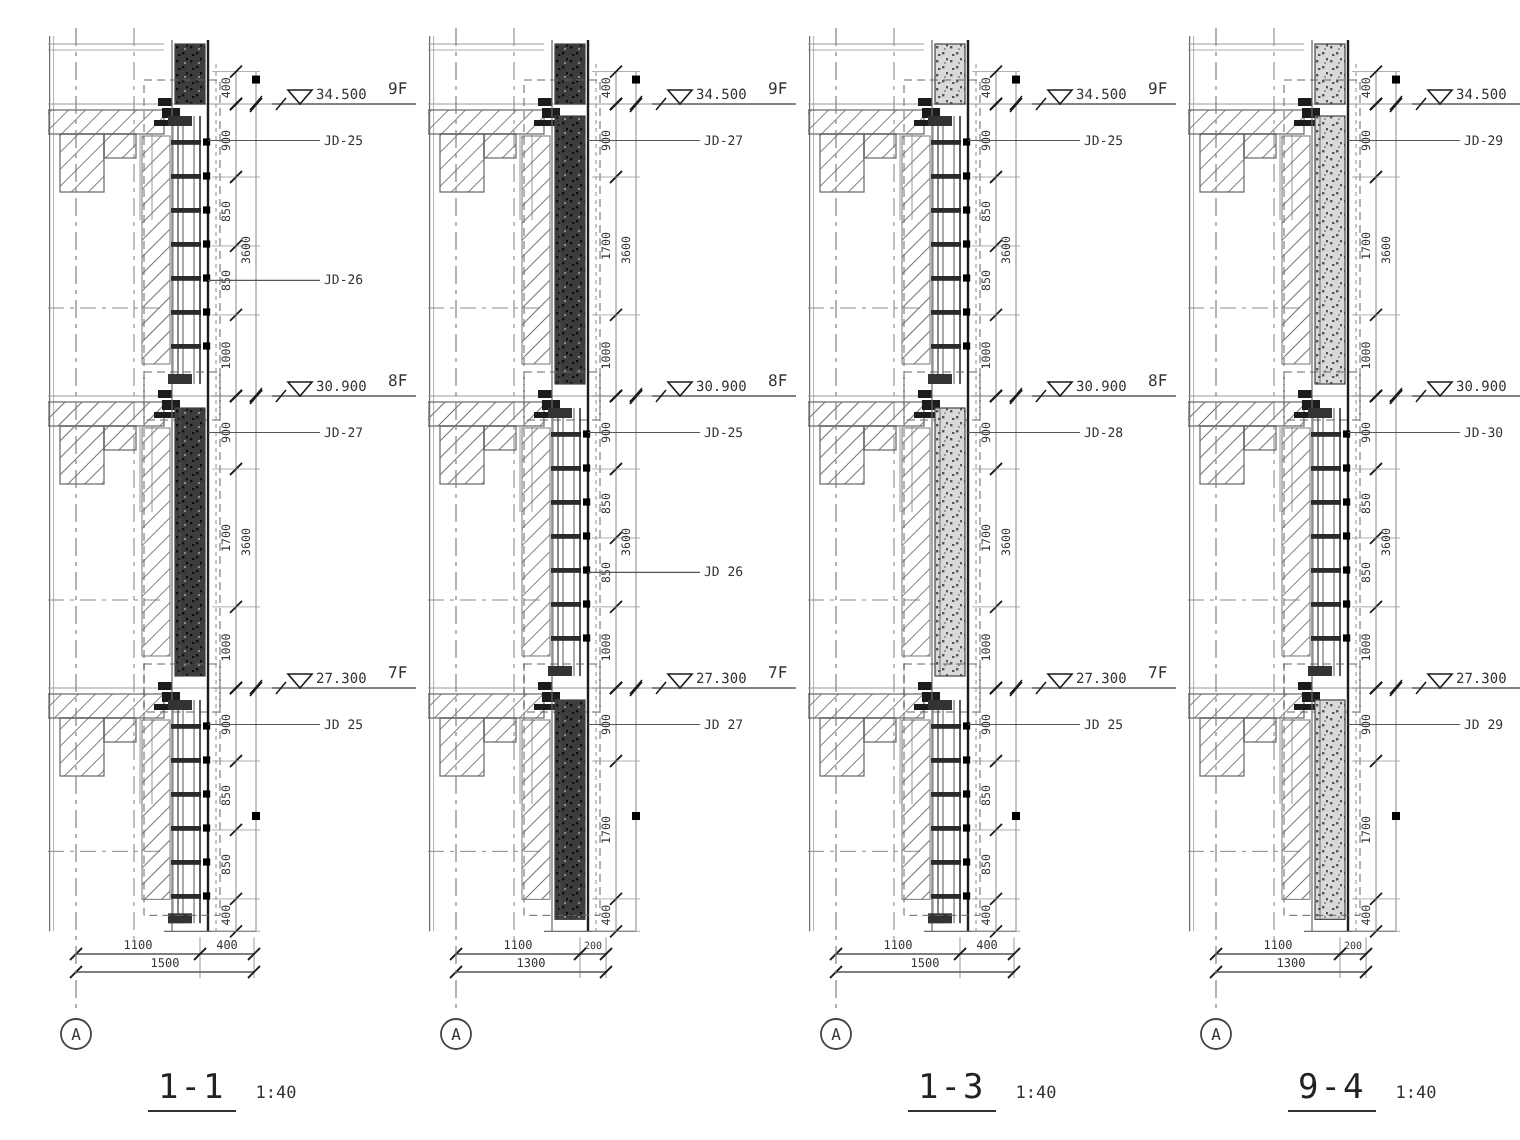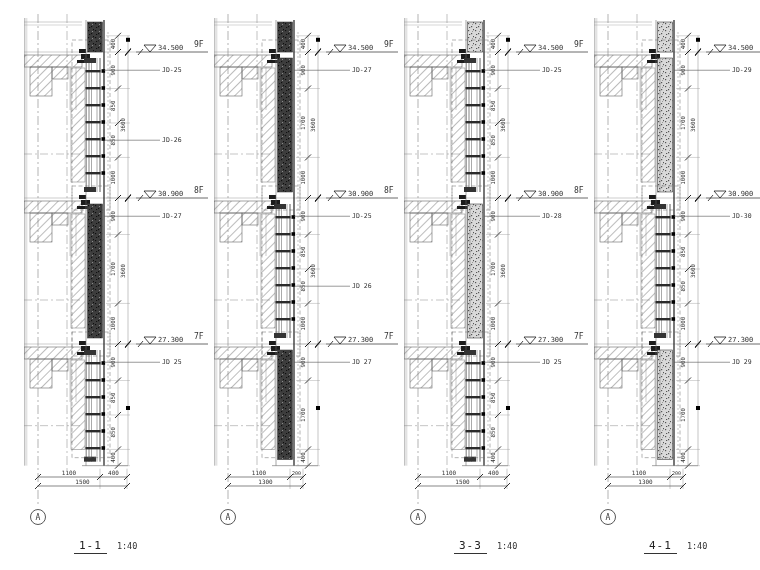--- a/index.html
+++ b/index.html
@@ -1,21 +1,21 @@
 <!DOCTYPE html>
 <html><head>
 <meta charset="utf-8">
 <style>
   html,body{margin:0;padding:0;background:#f4f4f4;}
   .stage{position:relative;width:760px;height:570px;background:#ffffff;overflow:hidden;
          font-family:"DejaVu Sans Mono","Liberation Mono",monospace;}
   .col{position:absolute;top:14px;width:190px;height:556px;}
   .col svg{display:block;}
   .title{margin-top:0px;padding-left:50px;color:#222;white-space:nowrap;}
-  .title .t{font-size:11px;letter-spacing:1px;border-bottom:1.2px solid #333;padding:0 5px 1px 5px;}
+  .title .t{font-size:17px;letter-spacing:1px;border-bottom:1.2px solid #333;padding:0 5px 1px 5px;}
   .title .s{font-size:8.5px;margin-left:10px;color:#333;text-align:right;}
 </style>
 </head>
 <body>
 
 <div class="stage">
 
   <div class="col" style="left:24px">
     <svg width="190" height="520" viewBox="0 0 190 520">
         <defs>
@@ -625,21 +625,21 @@
           <text x="89.5" y="460.5" font-size="6" fill="#333333" font-family="DejaVu Sans Mono,monospace" text-anchor="middle">400</text>
           <text x="58.5" y="469.5" font-size="6" fill="#333333" font-family="DejaVu Sans Mono,monospace" text-anchor="middle">1500</text>
         </g>
         <g>
           <line x1="14" y1="0" x2="14" y2="492" stroke="#808080" stroke-width="0.6" stroke-dasharray="9 3 2 3"></line>
           <circle cx="14" cy="503" r="7.5" fill="none" stroke="#444" stroke-width="0.9"></circle>
           <text x="14" y="506" font-size="8" fill="#333333" font-family="DejaVu Sans Mono,monospace" text-anchor="middle">A</text>
         </g>
       </svg>
     <div class="title">
-      <span class="t">3-3</span><span class="s">1:40</span>
+      <span class="t">1-3</span><span class="s">1:40</span>
     </div>
   </div>
 
   <div class="col" style="left:594px">
     <svg width="190" height="520" viewBox="0 0 190 520">
         <defs>
           <pattern id="h3" width="6" height="6" patternUnits="userSpaceOnUse" patternTransform="rotate(45)">
             <line x1="0" y1="0" x2="0" y2="6" stroke="#7a7a7a" stroke-width="1"></line>
           </pattern>
           <pattern id="s3" width="7" height="7" patternUnits="userSpaceOnUse">
@@ -818,17 +818,17 @@
           <text x="82.5" y="460.5" font-size="5" fill="#333333" font-family="DejaVu Sans Mono,monospace" text-anchor="middle">200</text>
           <text x="51.5" y="469.5" font-size="6" fill="#333333" font-family="DejaVu Sans Mono,monospace" text-anchor="middle">1300</text>
         </g>
         <g>
           <line x1="14" y1="0" x2="14" y2="492" stroke="#808080" stroke-width="0.6" stroke-dasharray="9 3 2 3"></line>
           <circle cx="14" cy="503" r="7.5" fill="none" stroke="#444" stroke-width="0.9"></circle>
           <text x="14" y="506" font-size="8" fill="#333333" font-family="DejaVu Sans Mono,monospace" text-anchor="middle">A</text>
         </g>
       </svg>
     <div class="title">
-      <span class="t">4-1</span><span class="s">1:40</span>
+      <span class="t">9-4</span><span class="s">1:40</span>
     </div>
   </div>
 
 </div>
 
 </body></html>

